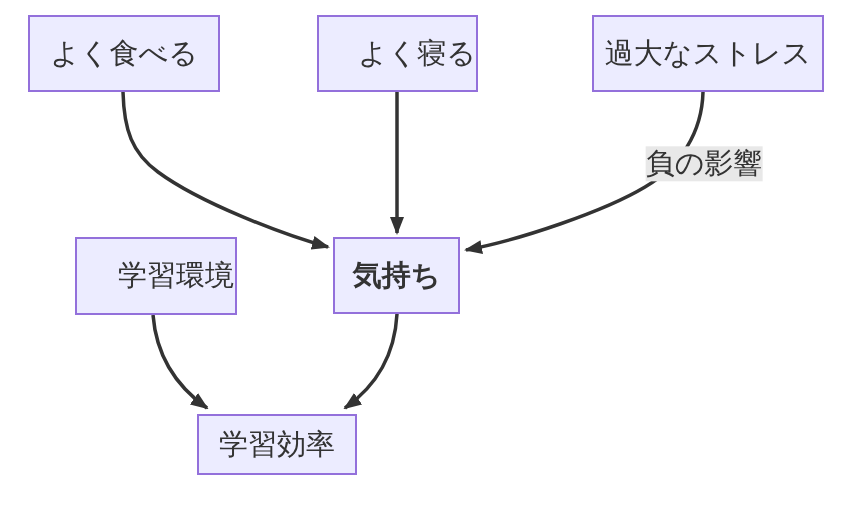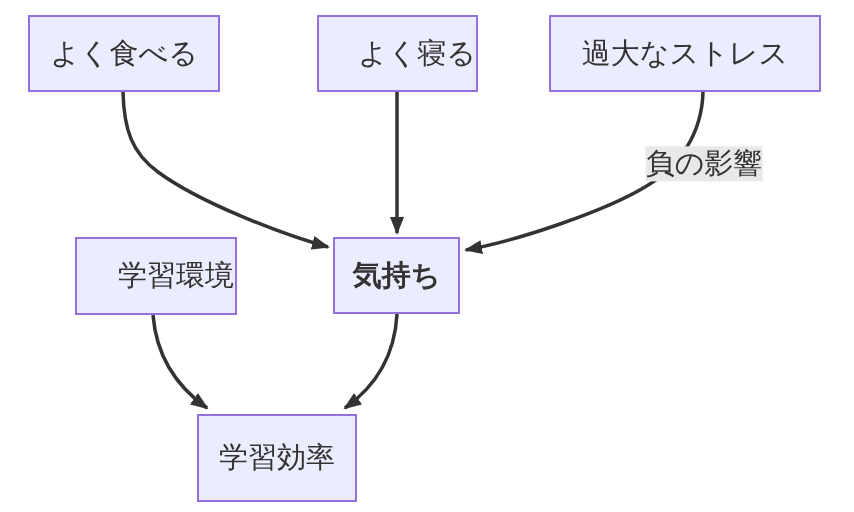--- a/index.html
+++ b/index.html
@@ -29,24 +29,24 @@
     border: 2px solid #9370DB;
     color: #333333;
     font-size: 29px;
     display: flex;
     align-items: center;
     justify-content: center;
     white-space: nowrap;
   }
   .node-eat   { left: 28px;  top: 15px;  width: 192px; height: 77px; }
   .node-sleep { left: 317px; top: 15px;  width: 161px; height: 77px; justify-content: flex-end; }
-  .node-stress{ left: 549px; top: 15px;  width: 272px; height: 77px; text-align: center; }
+  .node-stress{ left: 592px; top: 15px;  width: 232px; height: 77px; text-align: center; }
   .node-env   { left: 75px;  top: 237px; width: 162px; height: 78px; padding-left: 40px; }
   .node-mood  { left: 333px; top: 237px; width: 127px; height: 77px; font-weight: bold; }
-  .node-eff   { left: 197px; top: 414px; width: 160px; height: 88px; }
+  .node-eff   { left: 197px; top: 414px; width: 160px; height: 61px; }
   .edge-label {
     position: absolute;
     left: 704px; top: 164px;
     transform: translate(-50%, -50%);
     background: #e8e8e8;
     color: #333333;
     font-size: 29px;
     line-height: 1.15;
     padding: 1px 0;
     white-space: nowrap;

